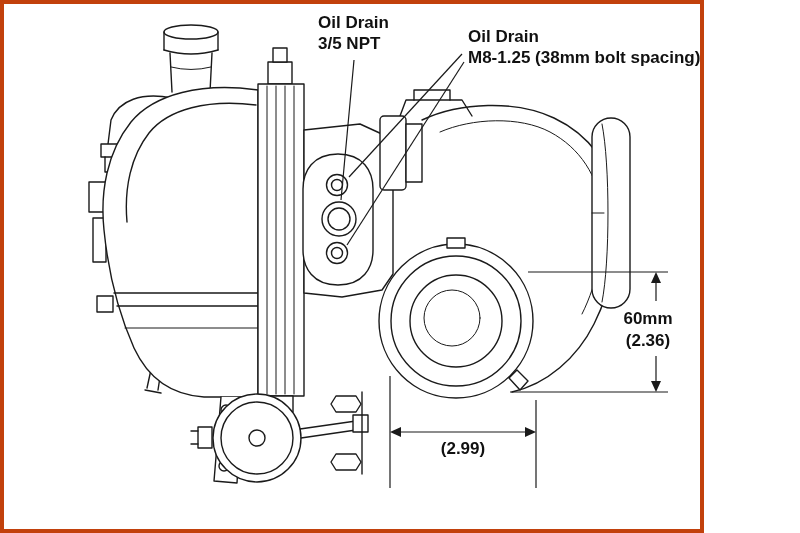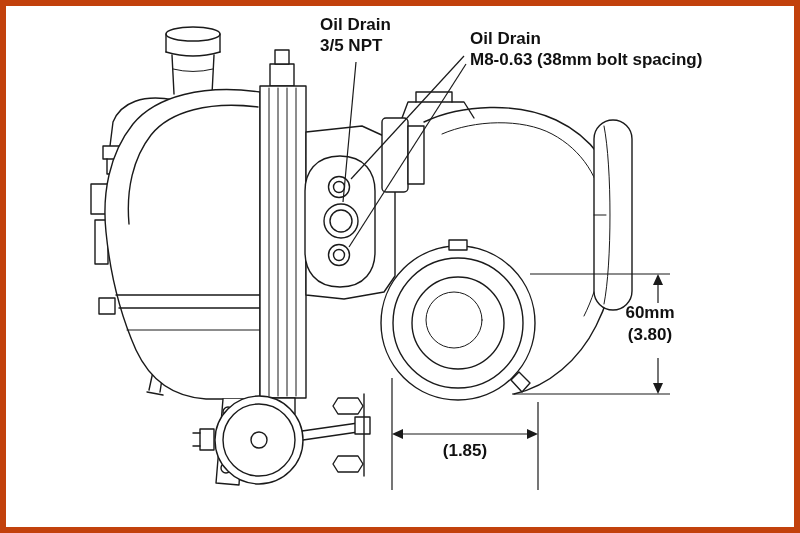--- a/index.html
+++ b/index.html
@@ -1,18 +1,18 @@
 <!DOCTYPE html>
 <html><head>
 <meta charset="utf-8">
 <style>
   html,body{margin:0;padding:0;background:#ffffff;}
   .canvas{
-    position:relative;width:800px;height:533px;background:#ffffff;
-    border:6px solid #c2410c;box-sizing:border-box;overflow:hidden;
+    position:relative;width:704px;height:533px;background:#ffffff;
+    border:4px solid #c2410c;box-sizing:border-box;overflow:hidden;
     font-family:"Liberation Sans",sans-serif;
   }
   svg.drawing{position:absolute;left:0;top:0;}
   .label{
     position:absolute;font-weight:bold;color:#111111;
     font-size:17px;line-height:21px;white-space:nowrap;
   }
   .dim{
     position:absolute;font-weight:bold;color:#111111;
     font-size:17px;line-height:22px;text-align:center;white-space:nowrap;
@@ -155,25 +155,25 @@
     </g>
   </svg>
 
   <div class="label" style="left:314px;top:8px;">
     <div>Oil Drain</div>
     <div>3/5 NPT</div>
   </div>
 
   <div class="label" style="left:464px;top:22px;">
     <div>Oil Drain</div>
-    <div>M8-0.63 (38mm bolt spacing)</div>
+    <div>M8-1.25 (38mm bolt spacing)</div>
   </div>
 
-  <div class="dim" style="left:608px;top:296px;width:72px;">
+  <div class="dim" style="left:608px;top:304px;width:72px;">
     <div>60mm</div>
-    <div>(3.80)</div>
+    <div>(2.36)</div>
   </div>
 
   <div class="dim" style="left:399px;top:434px;width:120px;">
-    <div>(1.85)</div>
+    <div>(2.99)</div>
   </div>
 
 </div>
 
 </body></html>

